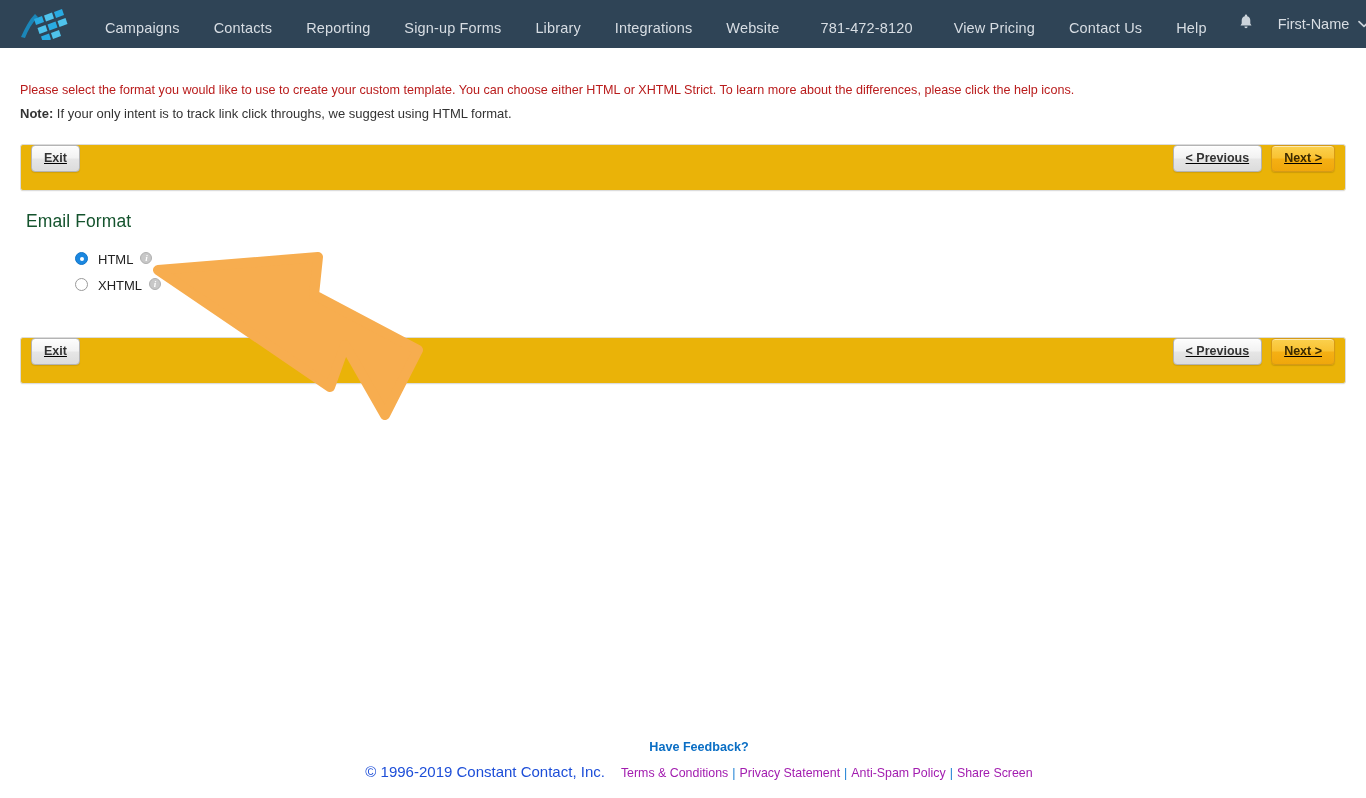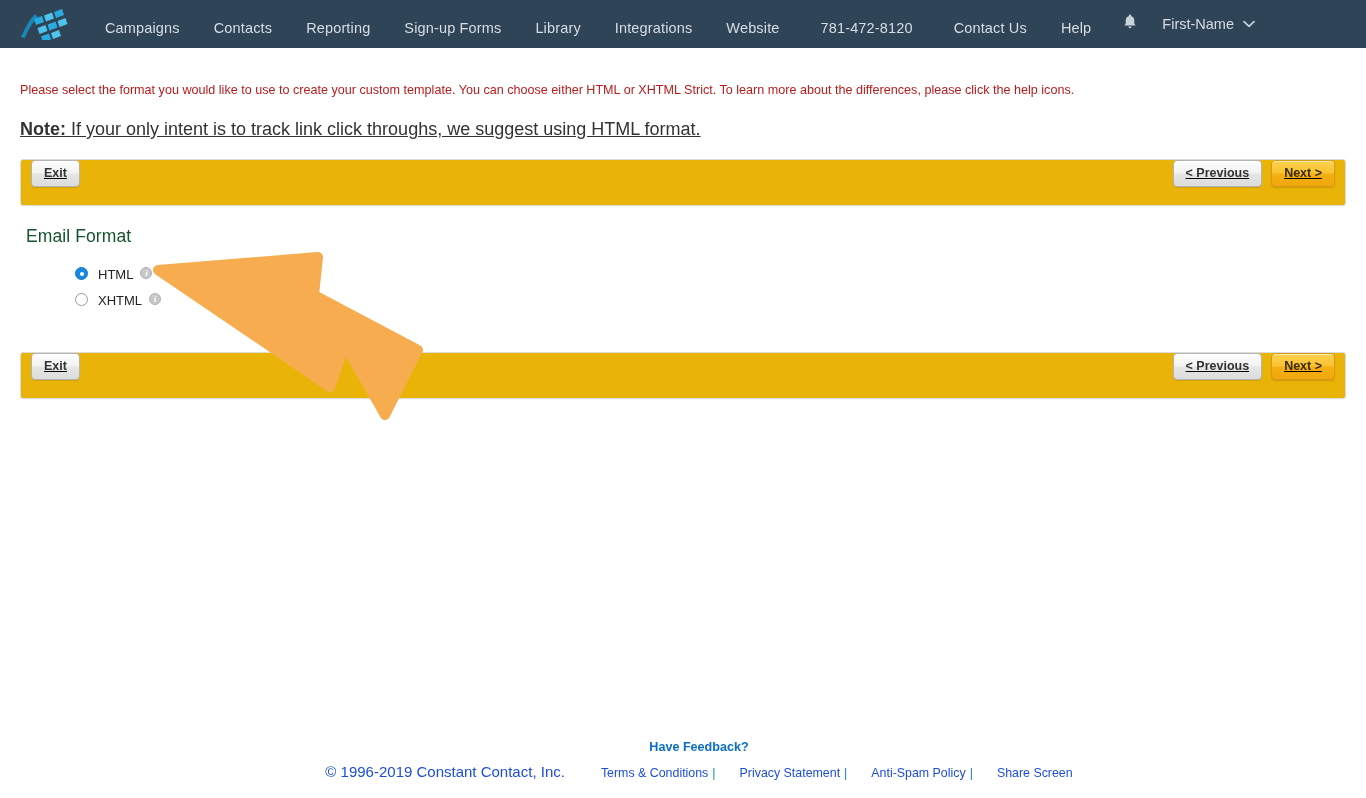--- a/index.html
+++ b/index.html
@@ -54,25 +54,24 @@
     width: 1366px;
     padding: 0 20px;
   }
   #intro {
     font-size: 12.6px;
     color: #b91c1c;
     margin-top: 34px;
     line-height: 16px;
   }
   #note {
-    font-size: 18px;
+    font-size: 13px;
     color: #333333;
-    margin-top: 23px;
+    margin-top: 8px;
     line-height: 16px;
-    text-decoration: underline;
   }
   #note .b { font-weight: bold; }
 
   
   .toolbar {
     position: relative;
     margin-top: 22px;
     height: 47px;
     border: 1px solid #dcdcdc;
     background: #eab308;
@@ -201,25 +200,24 @@
     justify-content: center;
     align-items: baseline;
     gap: 0;
   }
   #copyright {
     color: #1d4ed8;
     font-size: 15px;
     margin-right: 16px;
   }
   .flink {
-    color: #1d4ed8;
+    color: #a21caf;
     font-size: 12.4px;
     cursor: pointer;
     text-decoration: none;
-    margin-left: 20px;
   }
   .fsep { color: #1a7fd4; font-size: 12.4px; padding: 0 4px; }
 </style>
 </head>
 <body>
 
 <div id="topnav">
 
   <div id="logo">
     <svg width="50" height="32" viewBox="0 0 50 32" aria-hidden="true">
@@ -238,20 +236,21 @@
   </div>
 
   <a class="navlink">Campaigns</a>
   <a class="navlink">Contacts</a>
   <a class="navlink">Reporting</a>
   <a class="navlink">Sign-up Forms</a>
   <a class="navlink">Library</a>
   <a class="navlink">Integrations</a>
   <a class="navlink">Website</a>
   <a class="navlink" style="padding:0 24px;">781-472-8120</a>
+  <a class="navlink">View Pricing</a>
   <a class="navlink">Contact Us</a>
   <a class="navlink">Help</a>
 
   <div id="bell-wrap">
     <span>
       <svg width="16" height="18" viewBox="0 0 16 18" aria-hidden="true">
         <path d="M8 1.6 a1.2 1.2 0 0 1 1.2 1.2 v.5 a4.3 4.3 0 0 1 3.1 4.1 v3.1 l1.2 1.9 H2.5 l1.2-1.9 V7.4 a4.3 4.3 0 0 1 3.1-4.1 v-.5 A1.2 1.2 0 0 1 8 1.6 z" fill="#cbd3da"></path>
         <path d="M6.4 13.6 h3.2 a1.6 1.6 0 0 1-3.2 0 z" fill="#cbd3da"></path>
       </svg>
     </span>

